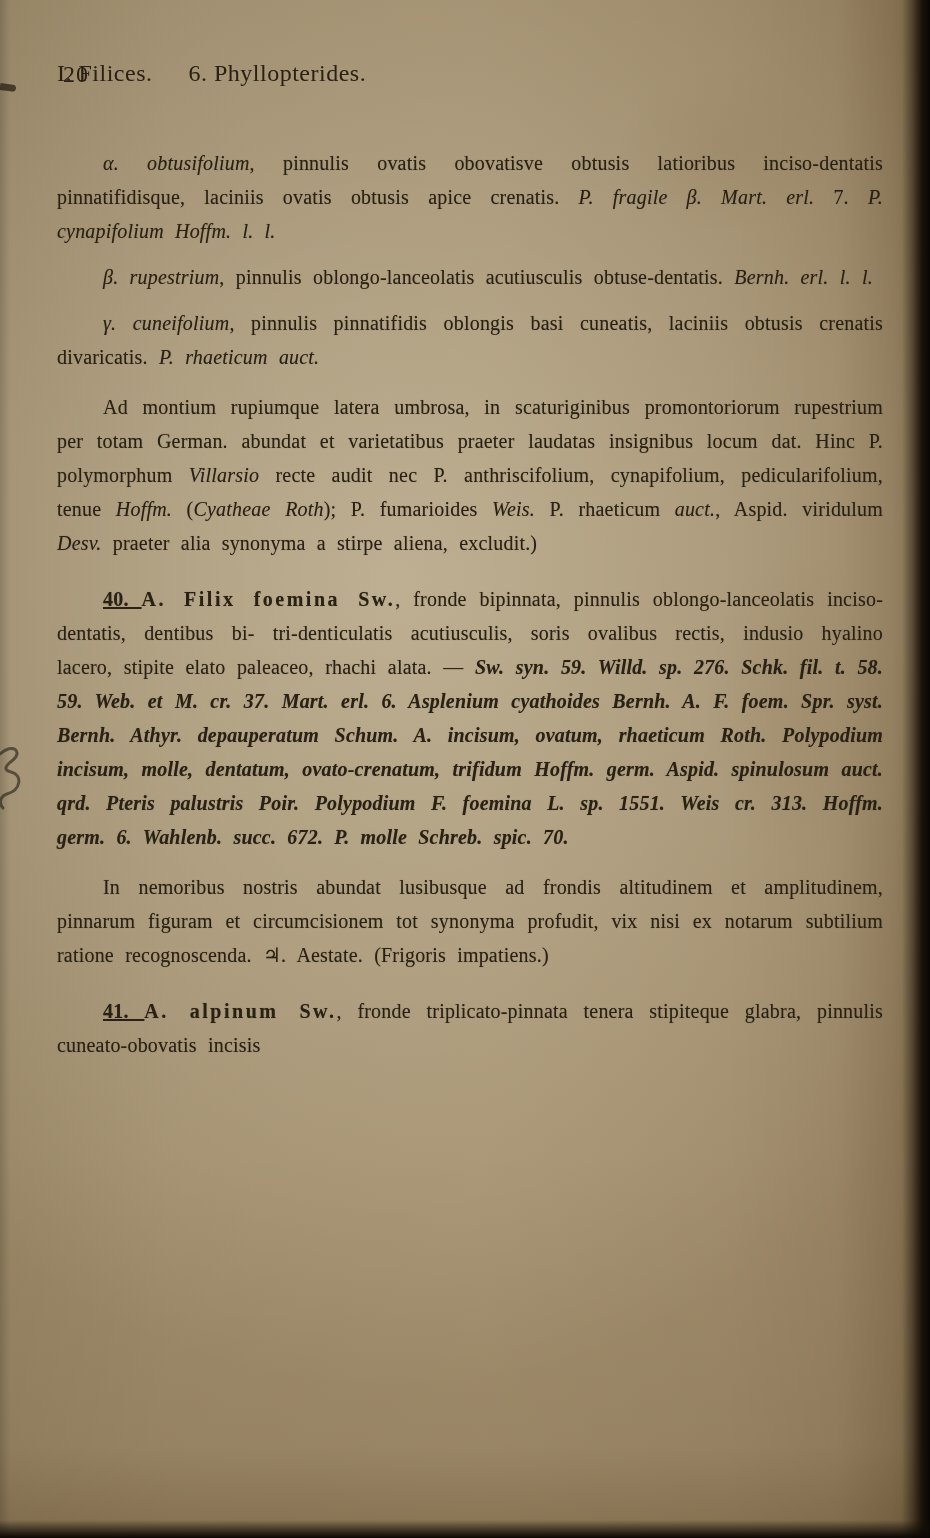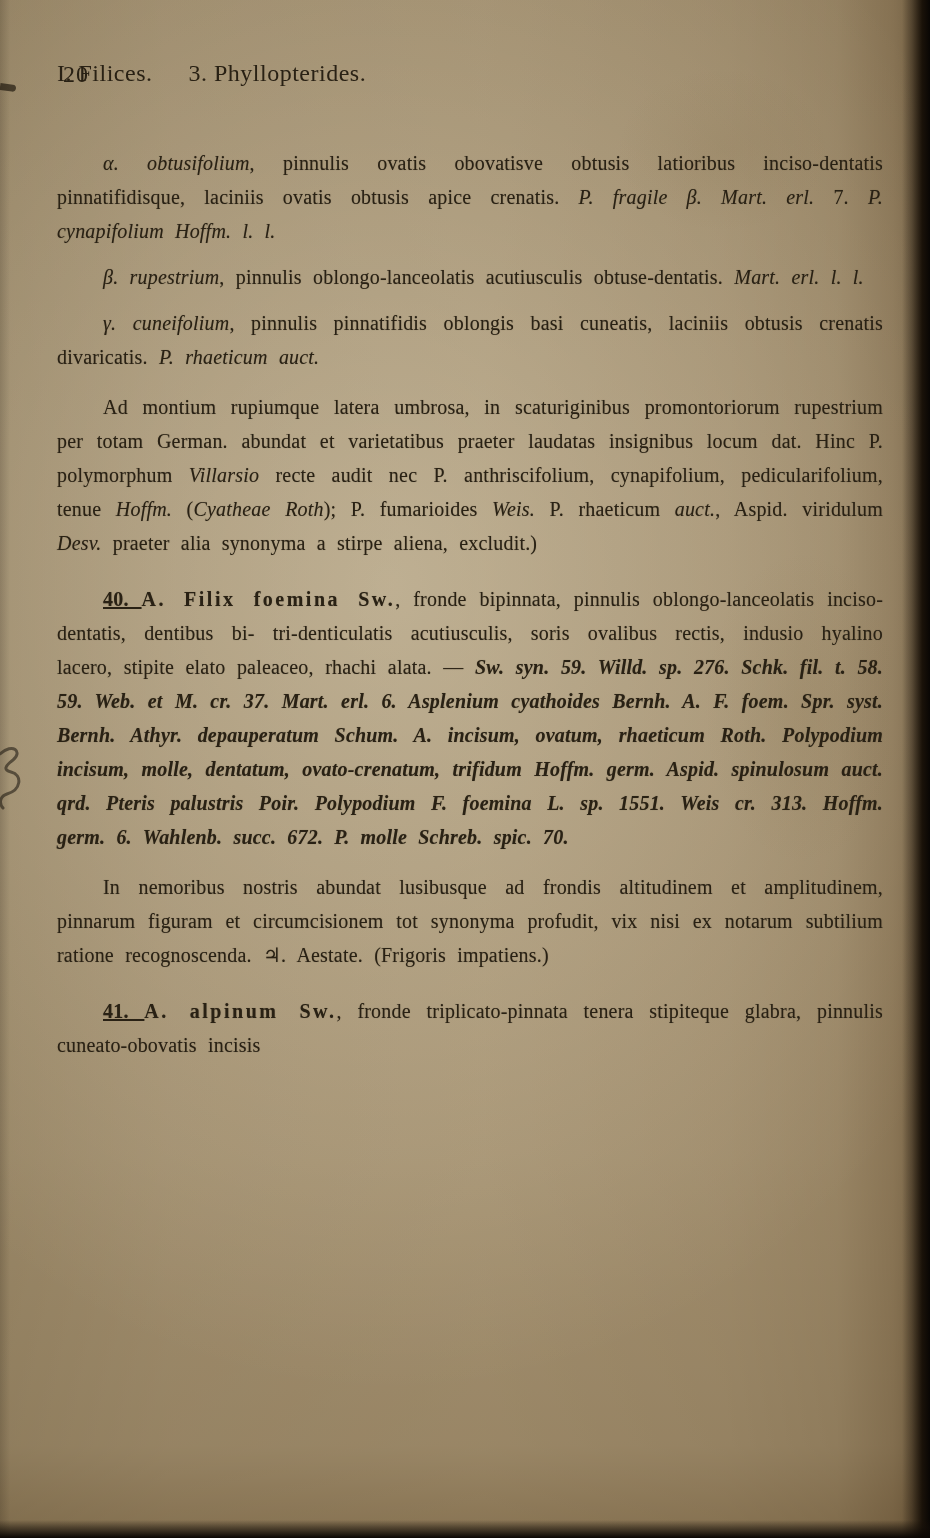--- a/index.html
+++ b/index.html
@@ -75,27 +75,27 @@
 <body>
 
 <div class="page">
   <div class="stain s1"></div>
   <div class="stain s2"></div>
 
   <div class="page-header">
     <span class="page-number">20</span>
     <span class="header-title">
       <span>I. Filices.</span>
-      <span>3. Phyllopterides.</span>
+      <span>6. Phyllopterides.</span>
     </span>
   </div>
 
   <div class="text-block">
       <p class="para"><span class="i">α. obtusifolium</span><span>, pinnulis ovatis obovatisve obtusis latioribus inciso-dentatis pinnatifidisque, laciniis ovatis obtusis apice crenatis. </span><span class="i">P. fragile β. Mart. erl. </span><span>7. </span><span class="i">P. cynapifolium Hoffm. l. l.</span></p>
-      <p class="para"><span class="i">β. rupestrium</span><span>, pinnulis oblongo-lanceolatis acutiusculis obtuse-dentatis. </span><span class="i">Mart. erl. l. l.</span></p>
+      <p class="para"><span class="i">β. rupestrium</span><span>, pinnulis oblongo-lanceolatis acutiusculis obtuse-dentatis. </span><span class="i">Bernh. erl. l. l.</span></p>
       <p class="para"><span class="i">γ. cuneifolium</span><span>, pinnulis pinnatifidis oblongis basi cuneatis, laciniis obtusis crenatis divaricatis. </span><span class="i">P. rhaeticum auct.</span></p>
       <p class="para note"><span>Ad montium rupiumque latera umbrosa, in scaturiginibus promontoriorum rupestrium per totam German. abundat et varietatibus praeter laudatas insignibus locum dat. Hinc P. polymorphum </span><span class="i">Villarsio</span><span> recte audit nec P. anthriscifolium, cynapifolium, pedicularifolium, tenue </span><span class="i">Hoffm.</span><span> (</span><span class="i">Cyatheae Roth</span><span>); P. fumarioides </span><span class="i">Weis.</span><span> P. rhaeticum </span><span class="i">auct.</span><span>, Aspid. viridulum </span><span class="i">Desv.</span><span> praeter alia synonyma a stirpe aliena, excludit.)</span></p>
       <p class="para species"><span class="b">40. </span><span class="bisp">A. Filix foemina Sw.</span><span>, fronde bipinnata, pinnulis oblongo-lanceolatis inciso-dentatis, dentibus bi- tri-denticulatis acutiusculis, soris ovalibus rectis, indusio hyalino lacero, stipite elato paleaceo, rhachi alata. — </span><span class="bi">Sw. syn. 59. Willd. sp. 276. Schk. fil. t. 58. 59. Web. et M. cr. 37. Mart. erl. 6. Asplenium cyathoides Bernh. A. F. foem. Spr. syst. Bernh. Athyr. depauperatum Schum. A. incisum, ovatum, rhaeticum Roth. Polypodium incisum, molle, dentatum, ovato-crenatum, trifidum Hoffm. germ. Aspid. spinulosum auct. qrd. Pteris palustris Poir. Polypodium F. foemina L. sp. 1551. Weis cr. 313. Hoffm. germ. 6. Wahlenb. succ. 672. P. molle Schreb. spic. 70.</span></p>
       <p class="para note"><span>In nemoribus nostris abundat lusibusque ad frondis altitudinem et amplitudinem, pinnarum figuram et circumcisionem tot synonyma profudit, vix nisi ex notarum subtilium ratione recognoscenda. ♃. Aestate. (Frigoris impatiens.)</span></p>
       <p class="para species"><span class="b">41. </span><span class="bisp">A. alpinum Sw.</span><span>, fronde triplicato-pinnata tenera stipiteque glabra, pinnulis cuneato-obovatis incisis</span></p>
     </div>
 
   <svg class="margin-mark" width="30" height="70" viewBox="0 0 30 70">
     <path d="M3,12 C16,0 26,10 16,18 C8,24 6,28 14,30 C26,33 24,48 10,52 C4,54 1,60 6,66" fill="none" stroke="#46three" stroke-width="0"></path>
     <path d="M3,12 C16,0 26,10 16,18 C8,24 6,28 14,30 C26,33 24,48 10,52 C4,54 1,60 6,66" fill="none" stroke="#4a4132" stroke-width="3" stroke-linecap="round"></path>

